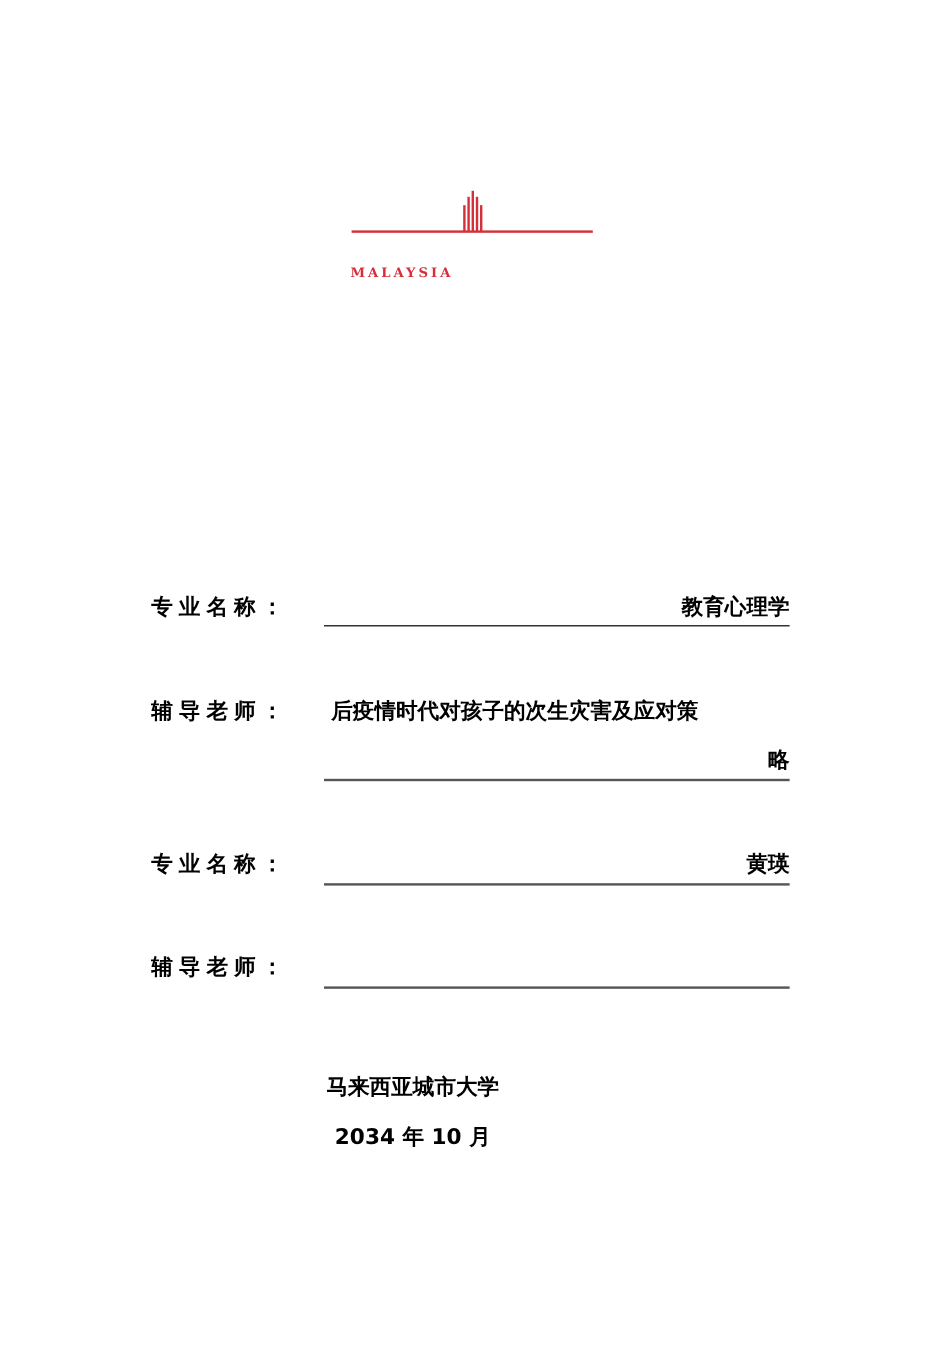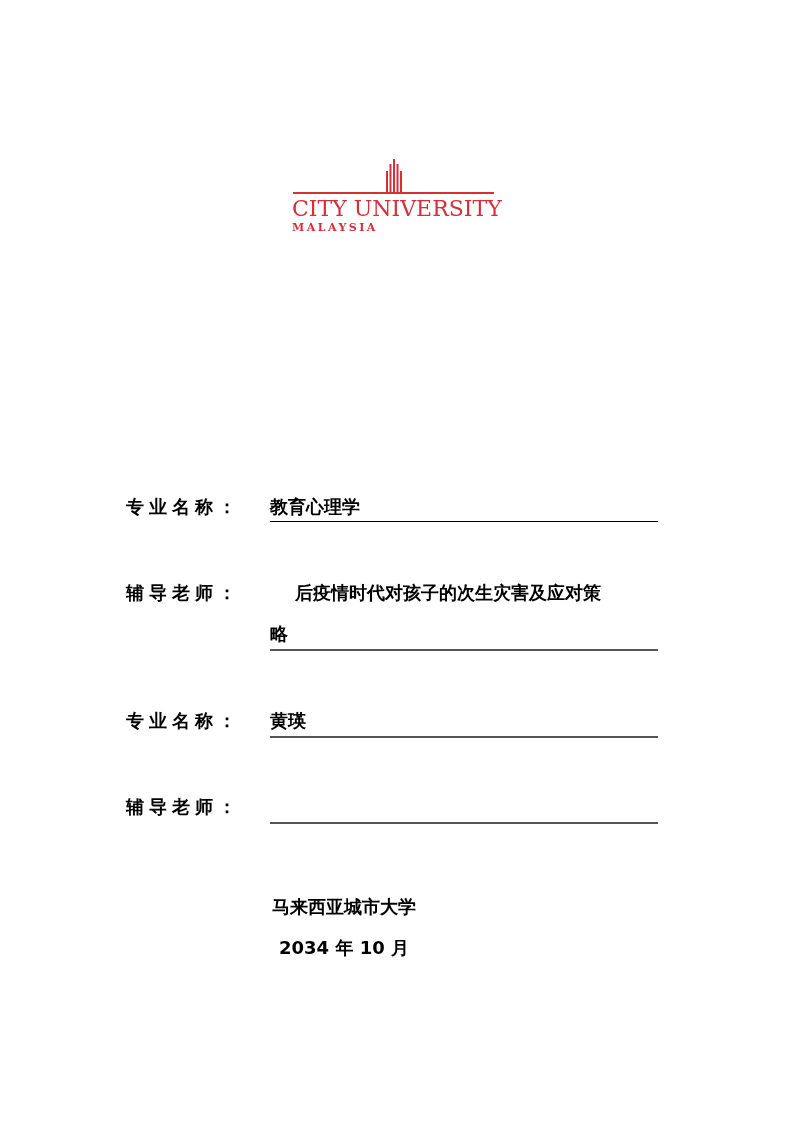--- a/index.html
+++ b/index.html
@@ -10,50 +10,49 @@
   .logo-rule { position: absolute; left: 1px; top: 34px; width: 201px; height: 2px; background: #d4303a; }
   .logo-name { position: absolute; left: 0; top: 38px; width: 204px; text-align: center;
                font-family: "DejaVu Serif", "Liberation Serif", serif; color: #d4303a;
                font-size: 22px; letter-spacing: 0px; white-space: nowrap; line-height: 26px; }
   .logo-sub { position: absolute; left: 0; top: 64px; width: 204px; text-align: left;
               font-family: "DejaVu Serif", "Liberation Serif", serif; color: #d4303a;
               font-size: 11px; letter-spacing: 2.5px; font-weight: bold; line-height: 12px; }
 
   .row-label { position: absolute; left: 126px; font-size: 18px; font-weight: bold;
                letter-spacing: 5px; white-space: nowrap; line-height: 24px; }
-  .row-value { position: absolute; left: 270px; width: 388px; text-align: left;
+  .row-value { position: absolute; left: 270px; width: 388px; text-align: right;
                font-size: 18px; font-weight: bold; line-height: 24px; }
   .row-line { position: absolute; left: 270px; width: 388px; height: 1px; background: #000; }
   .row-line.gray { background: #555; height: 2px; }
 
   .footer { position: absolute; left: 0; width: 688px; text-align: center;
             font-size: 18px; font-weight: bold; line-height: 24px; }
 </style>
 </head>
 <body>
 
 <div class="logo">
   <svg class="logo-building" viewBox="0 0 204 35" width="204" height="35">
     <rect x="94" y="13" width="2" height="22" fill="#d4303a"></rect>
     <rect x="97.5" y="6" width="2" height="29" fill="#d4303a"></rect>
     <rect x="101" y="1" width="2" height="34" fill="#d4303a"></rect>
     <rect x="104.5" y="6" width="2" height="29" fill="#d4303a"></rect>
     <rect x="108" y="13" width="2" height="22" fill="#d4303a"></rect>
   </svg>
   <div class="logo-rule"></div>
-  <div class="logo-name">CITY UNIVERSITY</div>
   <div class="logo-sub">MALAYSIA</div>
 </div>
 
 <div class="row-label" style="top:495px">专业名称：</div>
 <div class="row-value" style="top:495px">教育心理学</div>
 <div class="row-line" style="top:521px"></div>
 
 <div class="row-label" style="top:581px">辅导老师：</div>
-<div class="row-value" style="top:581px; left:283px; width:400px; text-align:left; padding-left:12px; box-sizing:border-box;">后疫情时代对孩子的次生灾害及应对策</div>
+<div class="row-value" style="top:581px; left:264px; width:400px; text-align:left; padding-left:12px; box-sizing:border-box;">后疫情时代对孩子的次生灾害及应对策</div>
 <div class="row-value" style="top:622px">略</div>
 <div class="row-line gray" style="top:649px"></div>
 
 <div class="row-label" style="top:709px">专业名称：</div>
 <div class="row-value" style="top:709px">黄瑛</div>
 <div class="row-line gray" style="top:736px"></div>
 
 <div class="row-label" style="top:795px">辅导老师：</div>
 <div class="row-value" style="top:795px"></div>
 <div class="row-line gray" style="top:822px"></div>

